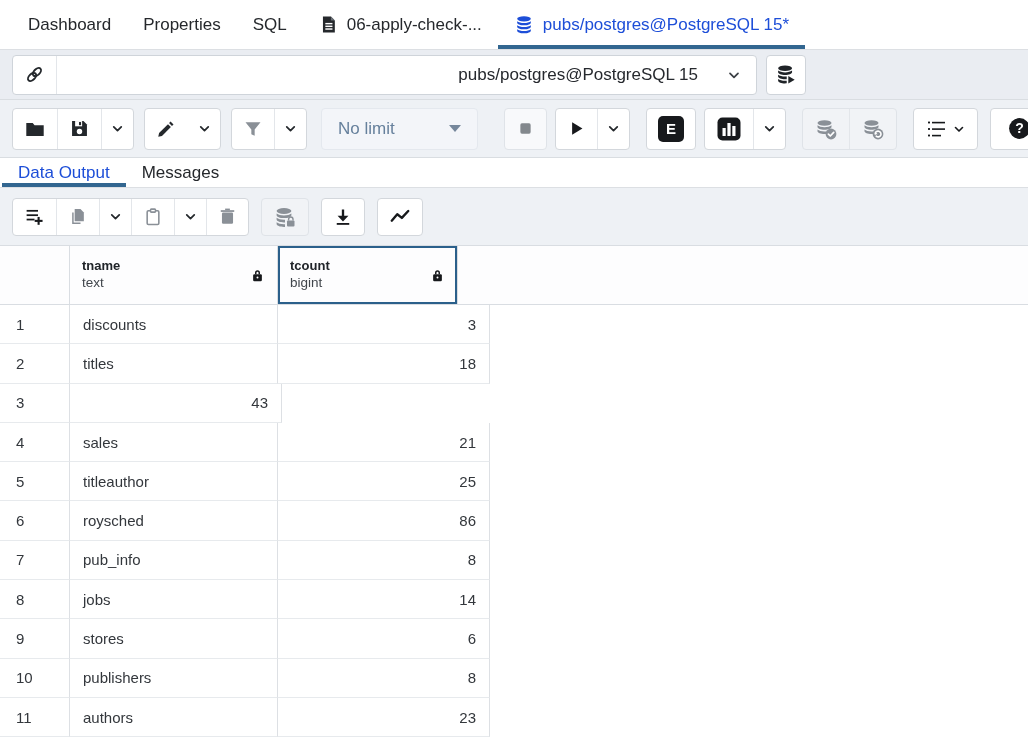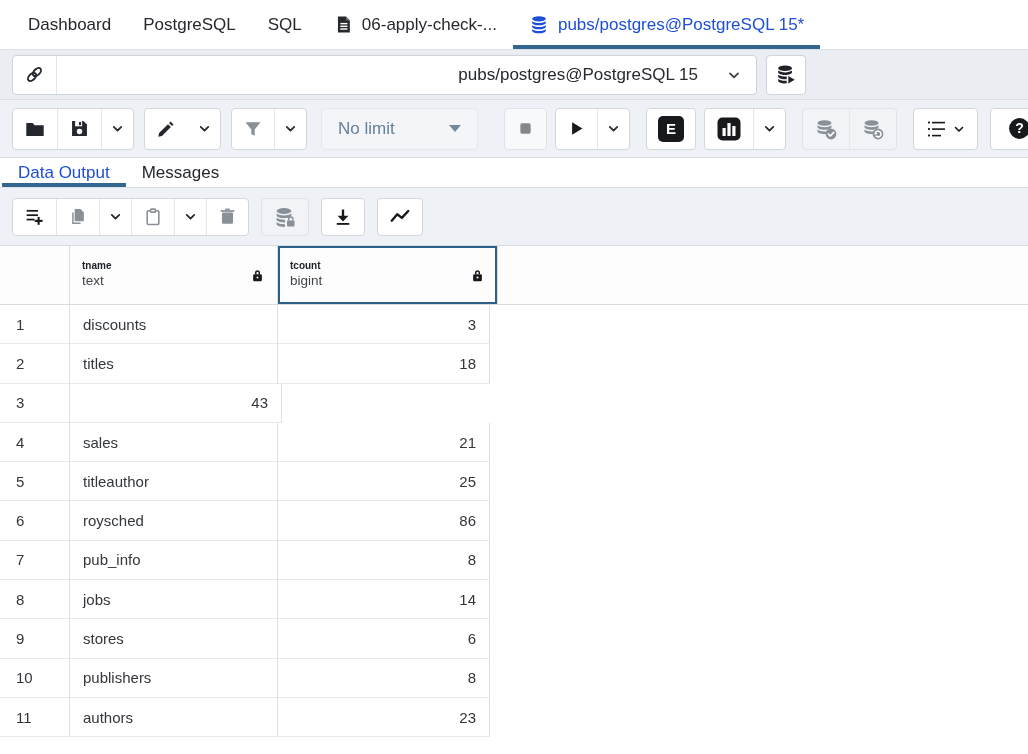--- a/index.html
+++ b/index.html
@@ -88,24 +88,24 @@
   }
   .result-toolbar .btn-group { height:38px; }
 
   
   .grid { flex:1; background:#fff; overflow:hidden; }
   .g-header { display:flex; height:60px; border-top:1px solid #d9dde2; border-bottom:1px solid #d9dde2; background:#fdfdfe; }
   .gh-cell { border-right:1px solid #d9dde2; display:flex; align-items:center; padding:0 12px; position:relative; cursor:pointer; }
   .gh-rownum { width:70px; flex:none; }
   .gh-col { justify-content:space-between; }
   .gh-c1 { width:208px; flex:none; }
-  .gh-c2 { width:220px; flex:none;justify-content:space-between; }
+  .gh-c2 { width:180px; flex:none;justify-content:space-between; }
   .gh-col.selected { box-shadow:inset 0 0 0 2px #2b608b; }
   .col-meta { display:flex; flex-direction:column; line-height:1.25; }
-  .col-name { font-weight:bold; font-size:10px; color:#202429; }
+  .col-name { font-weight:bold; font-size:13px; color:#202429; }
   .col-type { font-size:13.5px; color:#41464c; }
   .lock { color:#17191c; display:flex; }
   .g-row { display:flex; height:39.3px; }
   .g-cell {
     border-right:1px solid #dde0e4; border-bottom:1px solid #e7eaed;
     display:flex; align-items:center; font-size:15px; color:#33373c; cursor:pointer;
   }
   .gc-rownum { width:70px; flex:none; padding-left:16px; }
   .gc-c1 { width:208px; flex:none; padding-left:13px; }
   .gc-c2 { width:212px; flex:none; justify-content:flex-end; padding-right:13px; }
@@ -117,21 +117,21 @@
 
 <div class="app">
 
   <div class="top-tabbar">
       <div class="tab">
 
     <span class="tab-label">Dashboard</span>
   </div>
       <div class="tab">
 
-    <span class="tab-label">PostgreSQL</span>
+    <span class="tab-label">Properties</span>
   </div>
       <div class="tab">
 
     <span class="tab-label">SQL</span>
   </div>
       <div class="tab">
     <span class="tab-icon">
       <svg width="19" height="19" viewBox="0 0 24 24" fill="currentColor">
         <path d="M5 2h10l5 5v15H5z"></path>
         <path d="M15 2l5 5h-5z" fill="#6b7077"></path>

